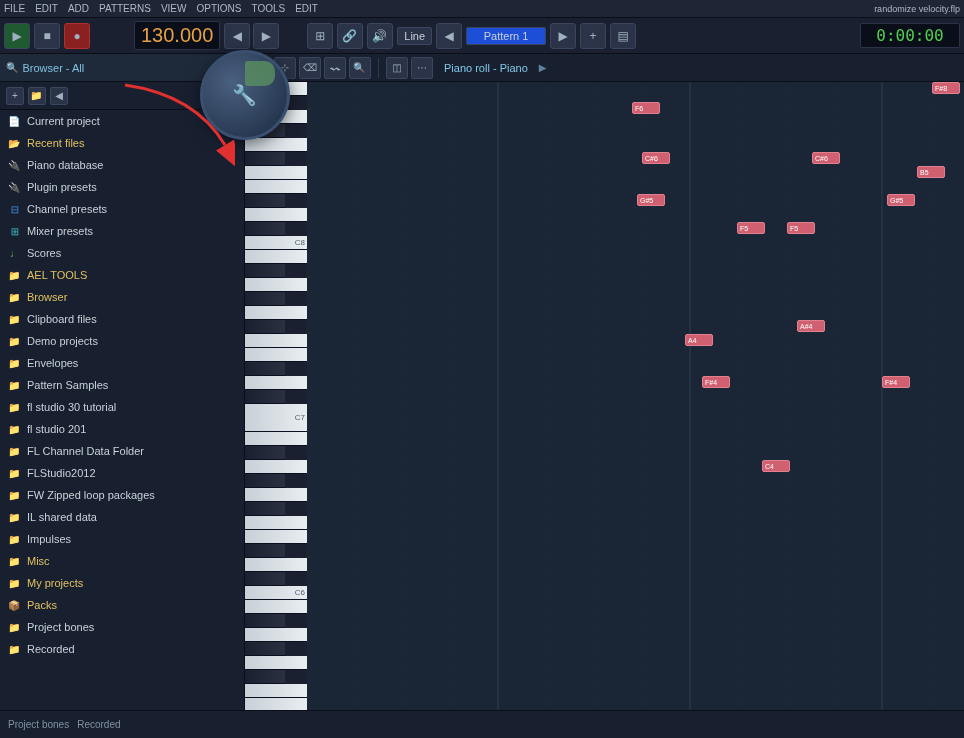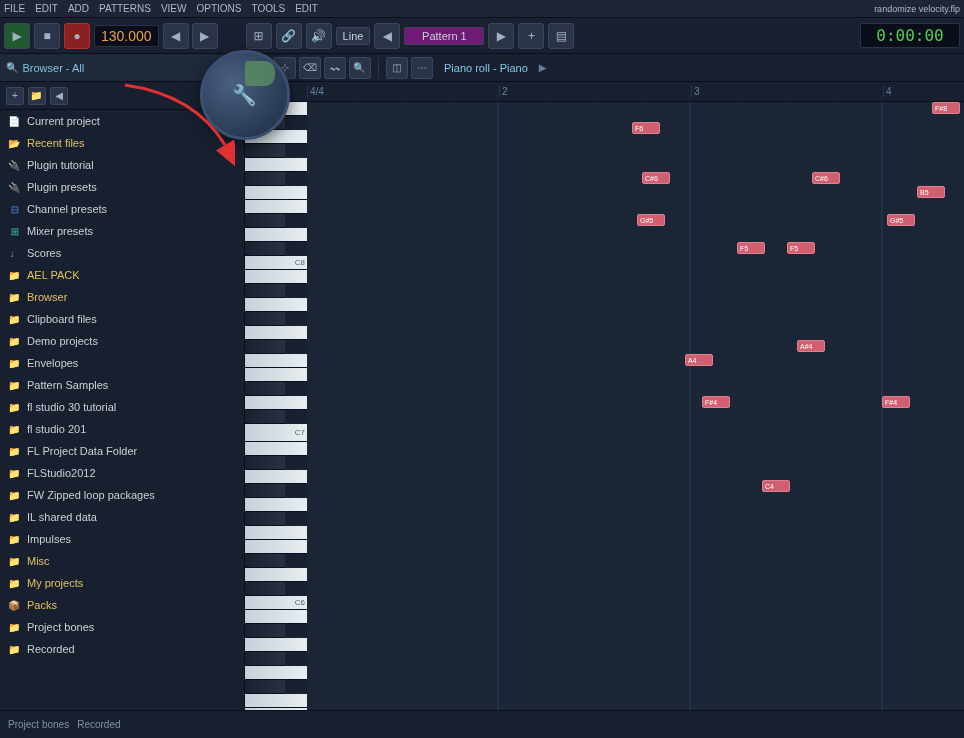--- a/index.html
+++ b/index.html
@@ -53,39 +53,40 @@
       cursor: pointer;
       color: #a0b0c0;
       font-size: 12px;
     }
     .toolbar-btn.red { background: #8a2020; border-color: #b03030; }
     .toolbar-btn.green { background: #205a30; }
     .bpm-display {
       background: #0a0e18;
       border: 1px solid #2a3348;
       color: #e8a040;
-      font-size: 14px;
+      font-size: 20px;
       padding: 2px 6px;
       min-width: 60px;
       text-align: center;
       border-radius: 2px;
+      margin-left: 40px;
     }
     .time-display {
       background: #0a0e18;
       border: 1px solid #2a3348;
       color: #50d050;
       font-size: 16px;
       padding: 2px 8px;
       min-width: 100px;
       text-align: center;
       border-radius: 2px;
       font-family: monospace;
     }
     .pattern-display {
-      background: #701a75;
+      background: #1d4ed8;
       border: 1px solid #3a4560;
       color: #c8d0d8;
       font-size: 11px;
       padding: 2px 8px;
       border-radius: 2px;
       min-width: 80px;
       text-align: center;
     }
 
     
@@ -376,41 +377,41 @@
     <div class="sidebar-item">
           <span class="icon" style="color: rgb(200, 208, 216);">📄</span>
           <span>Current project</span>
         </div>
         <div class="sidebar-item" style="color: rgb(224, 192, 96);">
           <span class="icon" style="color: rgb(224, 160, 64);">📂</span>
           <span>Recent files</span>
         </div>
         <div class="sidebar-item">
           <span class="icon" style="color: rgb(160, 64, 224);">🔌</span>
-          <span>Plugin tutorial</span>
+          <span>Piano database</span>
         </div>
         <div class="sidebar-item">
           <span class="icon" style="color: rgb(160, 64, 224);">🔌</span>
           <span>Plugin presets</span>
         </div>
         <div class="sidebar-item">
           <span class="icon" style="color: rgb(64, 144, 224);">⊟</span>
           <span>Channel presets</span>
         </div>
         <div class="sidebar-item">
           <span class="icon" style="color: rgb(64, 192, 192);">⊞</span>
           <span>Mixer presets</span>
         </div>
         <div class="sidebar-item">
           <span class="icon" style="color: rgb(96, 192, 96);">♩</span>
           <span>Scores</span>
         </div>
         <div class="sidebar-item" style="color: rgb(224, 192, 96);">
           <span class="icon" style="color: rgb(224, 128, 64);">📁</span>
-          <span>AEL PACK</span>
+          <span>AEL TOOLS</span>
         </div>
         <div class="sidebar-item" style="color: rgb(224, 192, 96);">
           <span class="icon" style="color: rgb(128, 144, 160);">📁</span>
           <span>Browser</span>
         </div>
         <div class="sidebar-item">
           <span class="icon" style="color: rgb(128, 144, 160);">📁</span>
           <span>Clipboard files</span>
         </div>
         <div class="sidebar-item">
@@ -428,21 +429,21 @@
         <div class="sidebar-item">
           <span class="icon" style="color: rgb(128, 144, 160);">📁</span>
           <span>fl studio 30 tutorial</span>
         </div>
         <div class="sidebar-item">
           <span class="icon" style="color: rgb(128, 144, 160);">📁</span>
           <span>fl studio 201</span>
         </div>
         <div class="sidebar-item">
           <span class="icon" style="color: rgb(128, 144, 160);">📁</span>
-          <span>FL Project Data Folder</span>
+          <span>FL Channel Data Folder</span>
         </div>
         <div class="sidebar-item">
           <span class="icon" style="color: rgb(128, 144, 160);">📁</span>
           <span>FLStudio2012</span>
         </div>
         <div class="sidebar-item">
           <span class="icon" style="color: rgb(128, 144, 160);">📁</span>
           <span>FW Zipped loop packages</span>
         </div>
         <div class="sidebar-item">
@@ -484,26 +485,20 @@
       <div class="tb2-btn">⌫</div>
       <div class="tb2-btn">〰</div>
       <div class="tb2-btn">🔍</div>
       <div style="width:1px;height:20px;background:#2a3848;margin:0 4px;"></div>
       <div class="tb2-btn">◫</div>
       <div class="tb2-btn">⋯</div>
       <span class="piano-roll-label">Piano roll - Piano</span>
       <span style="color:#6080a0;font-size:10px;">▶</span>
     </div>
 
-    <div class="piano-roll-ruler">
-      <div class="ruler-mark">4/4</div>
-      <div class="ruler-mark">2</div>
-      <div class="ruler-mark">3</div>
-      <div class="ruler-mark">4</div>
-    </div>
 
     <div class="piano-grid-container">
 
       <div class="piano-keys" id="piano-keys-container">
       <div class="piano-key white" style="height: 14px;"></div>
           <div class="piano-key black" style="height: 14px;"></div>
           <div class="piano-key white" style="height: 14px;"></div>
           <div class="piano-key black" style="height: 14px;"></div>
           <div class="piano-key white" style="height: 14px;"></div>
           <div class="piano-key black" style="height: 14px;"></div>
@@ -519,21 +514,21 @@
           <div class="piano-key black" style="height: 14px;"></div>
           <div class="piano-key white" style="height: 14px;"></div>
           <div class="piano-key black" style="height: 14px;"></div>
           <div class="piano-key white" style="height: 14px;"></div>
           <div class="piano-key black" style="height: 14px;"></div>
           <div class="piano-key white" style="height: 14px;"></div>
           <div class="piano-key white" style="height: 14px;"></div>
           <div class="piano-key black" style="height: 14px;"></div>
           <div class="piano-key white" style="height: 14px;"></div>
           <div class="piano-key black" style="height: 14px;"></div>
-          <div class="piano-key white" style="height: 18px;">
+          <div class="piano-key white" style="height: 28px;">
             <span class="piano-key-label">C7</span>
           </div>
           <div class="piano-key white" style="height: 14px;"></div>
           <div class="piano-key black" style="height: 14px;"></div>
           <div class="piano-key white" style="height: 14px;"></div>
           <div class="piano-key black" style="height: 14px;"></div>
           <div class="piano-key white" style="height: 14px;"></div>
           <div class="piano-key black" style="height: 14px;"></div>
           <div class="piano-key white" style="height: 14px;"></div>
           <div class="piano-key white" style="height: 14px;"></div>

